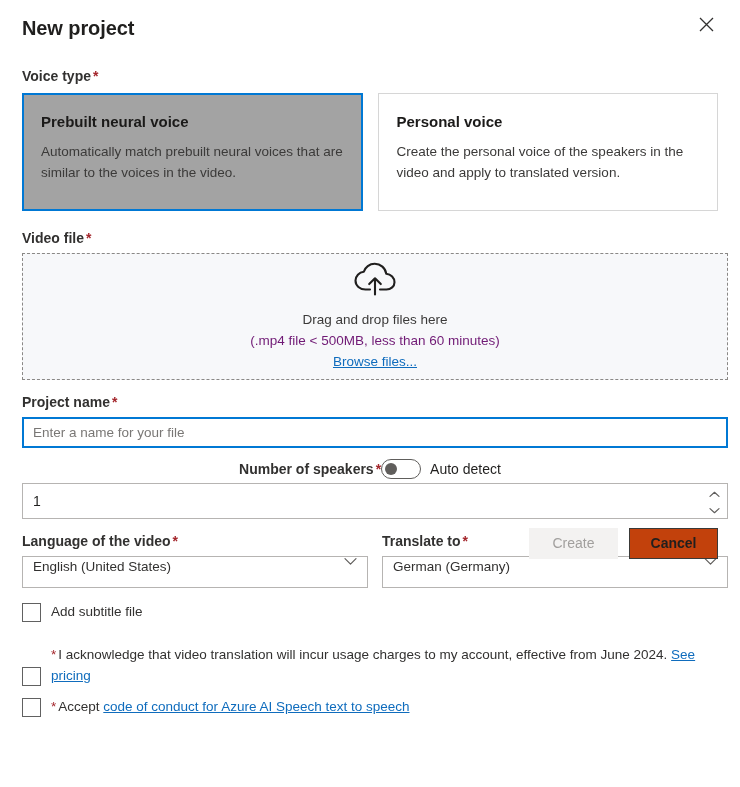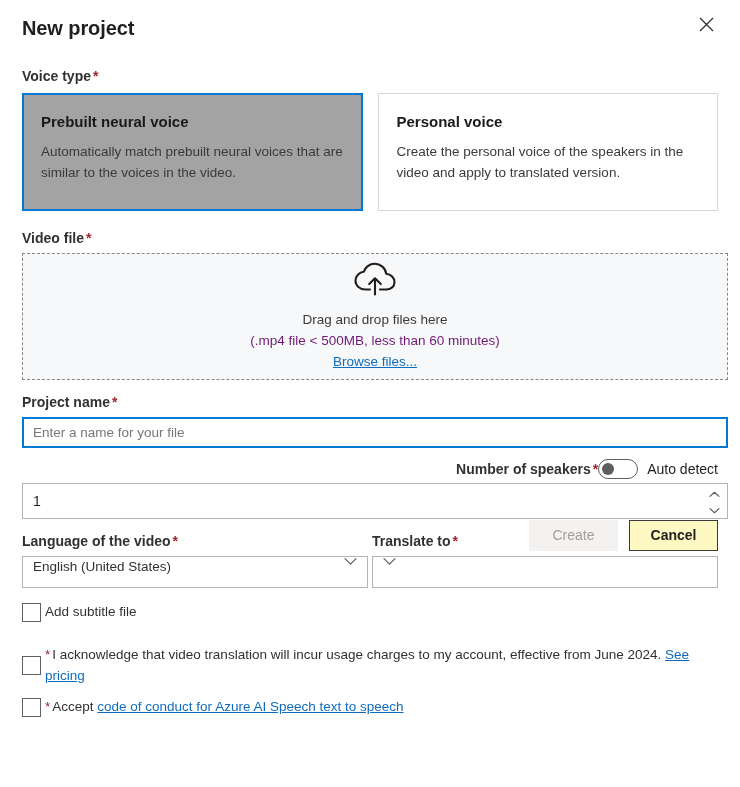--- a/index.html
+++ b/index.html
@@ -167,21 +167,21 @@
     color: #201f1e;
     outline: none;
   }
   .text-input::placeholder { color: #797775; }
 
   
   .section-speakers { margin-top: 11px; }
   .speakers-row {
     display: flex;
     align-items: center;
-    justify-content: flex-end;
+    justify-content: center;
     padding-bottom: 4px;
   }
   .toggle-wrap {
     display: flex;
     align-items: center;
     gap: 9px;
   }
   .toggle {
     position: relative;
     width: 40px;
@@ -245,21 +245,21 @@
     cursor: pointer;
     background: transparent;
     border: none;
     padding: 0;
   }
 
   
   .section-languages {
     margin-top: 12px;
     display: flex;
-    gap: 4px;
+    gap: 14px;
   }
   .lang-col { width: 346px; }
   .select-box {
     position: relative;
     box-sizing: border-box;
     width: 346px;
     height: 32px;
     border: 1px solid #b6b4b2;
     background: #ffffff;
     display: flex;
@@ -275,22 +275,22 @@
     white-space: nowrap;
     overflow: hidden;
     text-overflow: ellipsis;
   }
   .chev { color: #605e5c; display: flex; align-items: center; }
 
   
   .section-subtitle { margin-top: 13px; }
   .cb-row {
     display: flex;
-    align-items: center;
-    gap: 4px;
+    align-items: flex-end;
+    gap: 10px;
   }
   .cb {
     flex: 0 0 auto;
     width: 19px;
     height: 19px;
     box-sizing: border-box;
     border: 1px solid #616161;
     background: #ffffff;
     cursor: pointer;
     margin-top: 1px;
@@ -315,21 +315,21 @@
   .inline-link {
     color: #0f6cbd;
     text-decoration: underline;
     cursor: pointer;
   }
 
   
   .dialog-footer {
     position: absolute;
     right: 22px;
-    bottom: 24px;
+    bottom: 16px;
     display: flex;
     gap: 11px;
   }
   .btn {
     box-sizing: border-box;
     min-width: 89px;
     height: 31px;
     font-family: "Liberation Sans", sans-serif;
     font-size: 14px;
     line-height: 29px;
@@ -337,21 +337,21 @@
     padding: 0 16px;
     cursor: pointer;
   }
   .btn-primary-disabled {
     background: #f3f2f1;
     border: 1px solid #f3f2f1;
     color: #a19f9d;
     cursor: default;
   }
   .btn-secondary {
-    background: #fef9c3;
+    background: #c2410c;
     border: 1px solid #3a3a38;
     color: #201f1e;
     font-weight: 600;
   }
 </style>
 </head>
 <body>
 
 <div class="dialog">
 
@@ -462,20 +462,21 @@
           </svg>
         </span>
       </div>
     </div>
 
     <div class="lang-col">
       <span class="field-label">
         <span>Translate to</span><span class="req">*</span>
       </span>
       <div class="select-box">
+        <span class="select-value">German (Germany)</span>
         <span class="chev">
           <svg width="13" height="9" viewBox="0 0 13 9" aria-hidden="true">
             <path d="M1 1.6 L6.5 7.1 L12 1.6" fill="none" stroke="#605e5c" stroke-width="1.2" stroke-linecap="round" stroke-linejoin="round"></path>
           </svg>
         </span>
       </div>
     </div>
   </div>
 
   <div class="section-subtitle">

